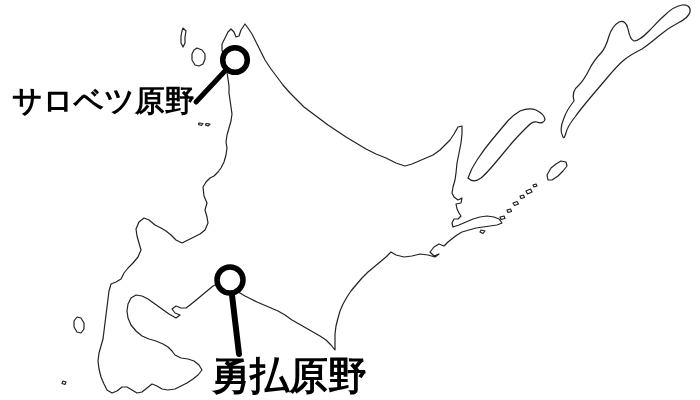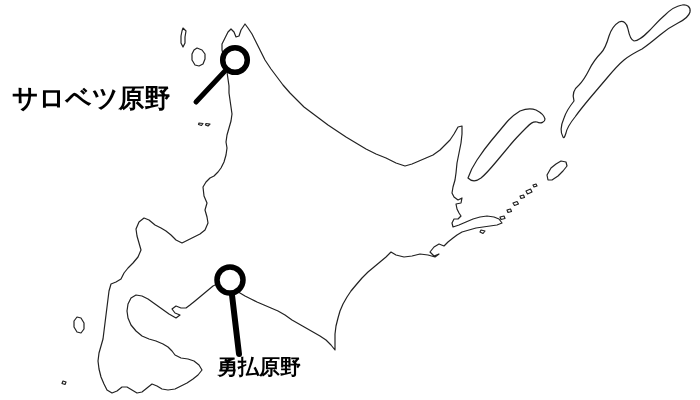--- a/index.html
+++ b/index.html
@@ -36,15 +36,15 @@
       <path d="M468,178 C470,172 473,166 477,160 C481,154 486,147 491,141 C496,135 501,129 506,123 C510,118 515,114 520,111 C525,109 531,108 536,110 C540,112 544,115 545,119 C545,122 541,124 537,122 C533,121 530,124 526,128 C521,133 516,138 511,144 C506,150 501,156 496,162 C491,168 486,174 481,178 C477,181 472,182 468,178 Z" fill="#ffffff" stroke="#222222" stroke-width="1.2" stroke-linejoin="round"></path>
       <path d="M563,137 C560,132 561,125 564,118 C566,112 570,106 574,101 C572,95 574,89 579,85 C583,81 586,76 589,70 C592,64 596,58 601,53 C605,49 607,43 609,36 C611,30 614,25 619,22 C623,20 627,23 628,29 C629,34 630,40 634,41 C639,41 644,36 649,31 C654,26 659,20 665,15 C670,10 676,6 682,5 C687,4 691,7 690,12 C689,16 684,20 678,23 C672,26 666,30 660,35 C654,40 648,45 642,49 C636,52 630,55 624,60 C618,65 612,72 607,78 C601,85 596,91 590,98 C585,104 580,110 575,117 C571,122 567,128 566,133 C565,136 564,139 563,137 Z" fill="#ffffff" stroke="#222222" stroke-width="1.2" stroke-linejoin="round"></path>
       <path d="M547,175 L551,168 556,164 561,161 566,162 567,166 563,171 558,176 552,180 548,180 Z" fill="#ffffff" stroke="#222222" stroke-width="1.2" stroke-linejoin="round"></path>
       <path d="M481,230 l4,1 -2,2.5 -3,-1.5 z" fill="#ffffff" stroke="#222222" stroke-width="1.2" stroke-linejoin="round"></path>
       <path d="M500,217 l4,-1 1,2.5 -4,1 z M507,210 l3.5,-1 1,2.5 -3.5,1 z M513,203 l4,-1.5 1.5,2.5 -4,1.5 z M520,196 l3.5,-1 1,2.5 -3.5,1 z M526,191 l4.5,-2 1.5,3 -4.5,2 z M533,185 l3,-1 1,2 -3,1 z" fill="#ffffff" stroke="#222222" stroke-width="1.2" stroke-linejoin="round"></path>
       <line x1="196" y1="102" x2="224.5" y2="71.5" stroke="#000000" stroke-width="5" stroke-linecap="round"></line>
       <circle cx="235" cy="60" r="12.3" fill="#ffffff" stroke="#000000" stroke-width="5.5"></circle>
       <line x1="232" y1="295" x2="239" y2="354" stroke="#000000" stroke-width="6" stroke-linecap="round"></line>
       <circle cx="230" cy="280" r="13" fill="#ffffff" stroke="#000000" stroke-width="5.5"></circle>
     </svg>
-  <div class="map-label" id="label-0" style="left: 12px; top: 84px; font-size: 26px; color: rgb(0, 0, 0);">サロベツ原野</div>
-  <div class="map-label" id="label-1" style="left: 217px; top: 355px; font-size: 21px; color: rgb(0, 0, 0);">勇払原野</div>
+  <div class="map-label" id="label-0" style="left: 12px; top: 84px; font-size: 30px; color: rgb(0, 0, 0);">サロベツ原野</div>
+  <div class="map-label" id="label-1" style="left: 211px; top: 355px; font-size: 39px; color: rgb(0, 0, 0);">勇払原野</div>
 </div>
 
 </body></html>

